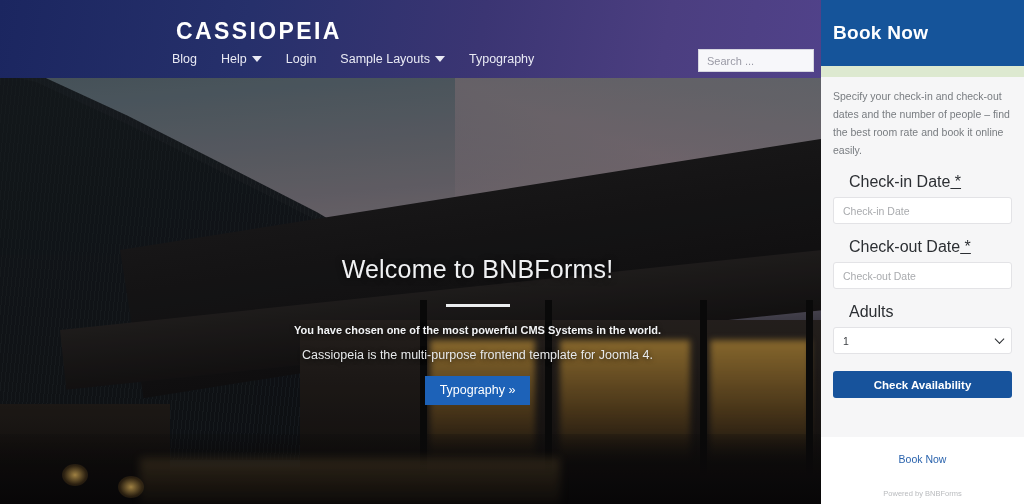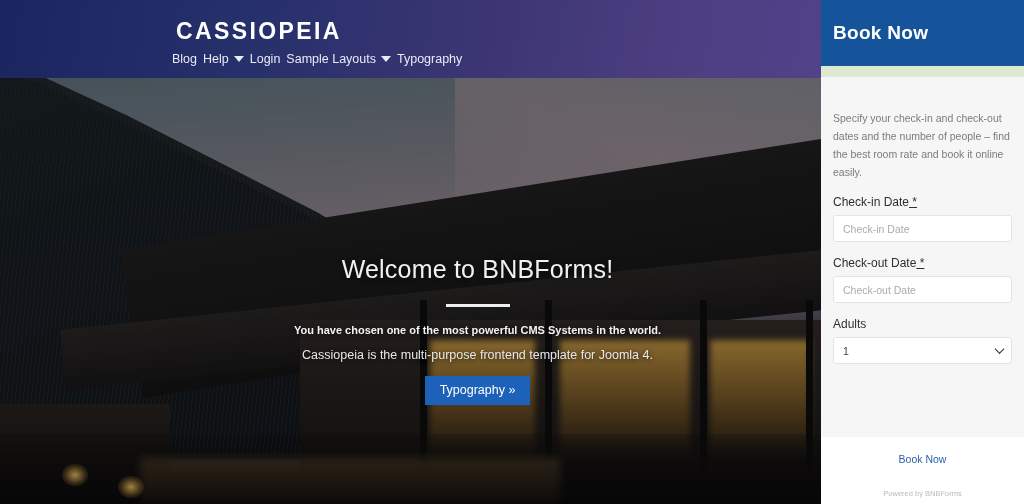--- a/index.html
+++ b/index.html
@@ -89,21 +89,21 @@
   
   #header {
     position: absolute; left: 0; top: 0; width: 827px; height: 78px;
     background: linear-gradient(100deg, #1b2660 0%, #26306b 30%, #3b3573 58%, #4b3e80 80%, #51428a 100%);
     z-index: 5;
   }
   #logo {
     position: absolute; left: 176px; top: 18px;
     color: #ffffff; font-size: 23px; font-weight: bold; letter-spacing: 2.4px;
   }
-  #nav { position: absolute; left: 172px; top: 52px; display: flex; align-items: center; gap: 6px; }
+  #nav { position: absolute; left: 172px; top: 52px; display: flex; align-items: center; gap: 24px; }
   .nav-item {
     display: flex; align-items: center; gap: 5px;
     color: #e9eaf4; font-size: 12.5px; white-space: nowrap;
   }
   .caret { width: 0; height: 0; border-left: 5px solid transparent; border-right: 5px solid transparent; border-top: 6px solid #e9eaf4; }
 
   #search-box {
     position: absolute; left: 698px; top: 49px; width: 116px; height: 23px;
     background: #f7f7fa; border: 1px solid #d6d6e0;
     display: flex; align-items: center; padding-left: 8px;
@@ -142,26 +142,26 @@
     background: #ffffff; z-index: 10;
     display: flex; flex-direction: column;
   }
   #panel-header {
     height: 66px; background: #15549a;
     display: flex; align-items: center; padding: 0 0 0 12px;
   }
   #panel-title { color: #ffffff; font-size: 19px; font-weight: bold; letter-spacing: .3px; }
   #panel-accent { height: 11px; background: #dde9d0; }
   #panel-body {
-    flex: 1; background: #f6f6f7; padding: 32px 12px 10px 12px; overflow: hidden;
+    flex: 1; background: #f6f6f7; padding: 10px 12px 10px 12px; overflow: hidden;
   }
   #panel-desc { color: #787c80; font-size: 10.5px; line-height: 1.72; }
 
   .field { margin-top: 14px; }
-  .field-label { color: #2c2f33; font-size: 12px; margin-bottom: 6px; }
+  .field-label { color: #2c2f33; font-size: 16px; margin-bottom: 6px; margin-left: 16px; }
   .req { color: #2c2f33; text-decoration: underline; }
   .text-input {
     width: 100%; height: 27px; background: #ffffff;
     border: 1px solid #e3e3e6; border-radius: 3px;
     padding: 0 9px; outline: none;
     font-family: "Liberation Sans", sans-serif; font-size: 10.5px; color: #3b3e42;
   }
   .text-input::placeholder { color: #a9abae; }
   .select-wrap { position: relative; }
   .select-input {
@@ -233,20 +233,23 @@
         </div>
         <div class="nav-item">
           <span>Sample Layouts</span>
           <span class="caret"></span>
         </div>
         <div class="nav-item">
           <span>Typography</span>
         </div>
       </div>
 
+      <div id="search-box">
+        <input id="search-input" type="text" placeholder="Search ..." style="">
+      </div>
     </div>
 
     <div id="hero-text">
       <div id="hero-title">Welcome to BNBForms!</div>
       <div id="hero-rule"></div>
       <div id="hero-sub1">You have chosen one of the most powerful CMS Systems in the world.</div>
       <div id="hero-sub2">Cassiopeia is the multi-purpose frontend template for Joomla 4.</div>
       <div id="hero-btn">Typography »</div>
     </div>
   </div>
@@ -290,20 +293,21 @@
         <div class="field-label">Adults</div>
         <div class="select-wrap">
           <div class="select-input">
             <span>1</span>
           </div>
           <span class="sel-caret"></span>
         </div>
       </div>
 
 
+      <button id="check-btn">Check Availability</button>
     </div>
 
     <div id="panel-footer">
       <div id="book-now-link">Book Now</div>
       <div id="powered-by">Powered by BNBForms</div>
     </div>
   </div>
 
 </div>
 

